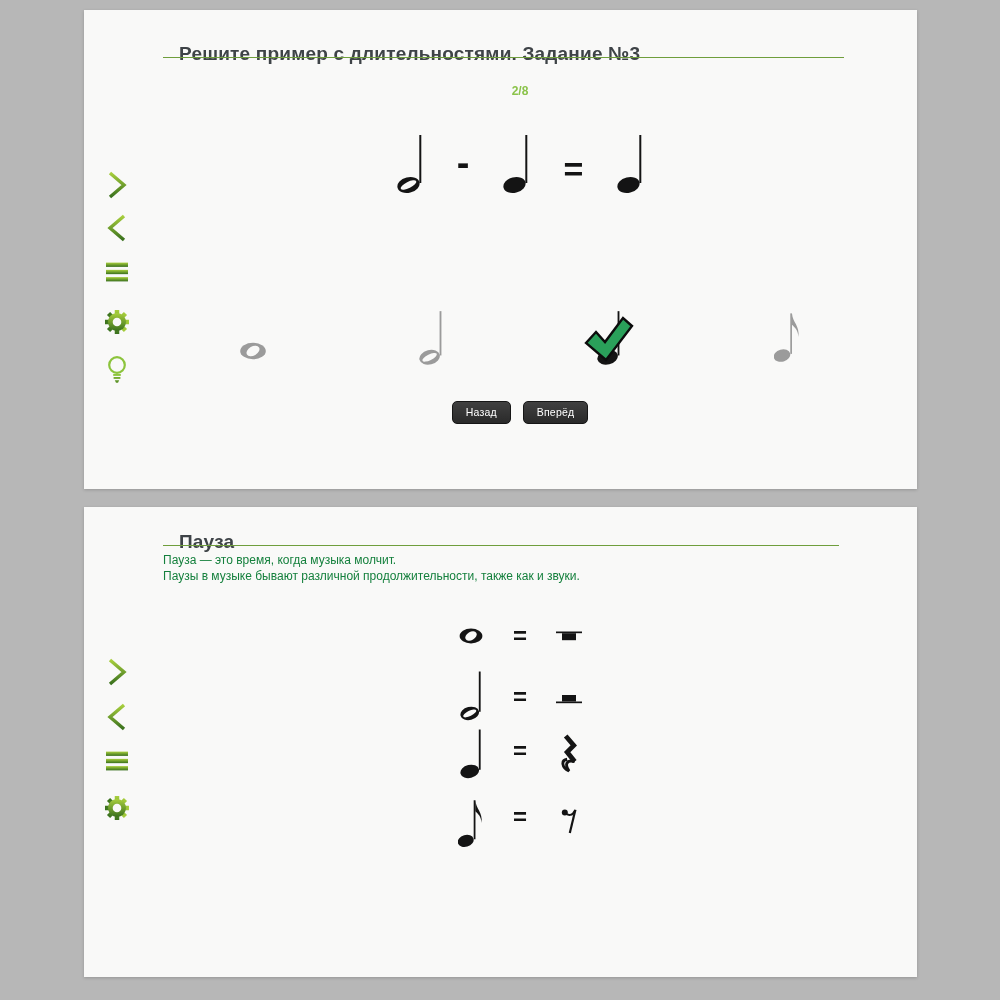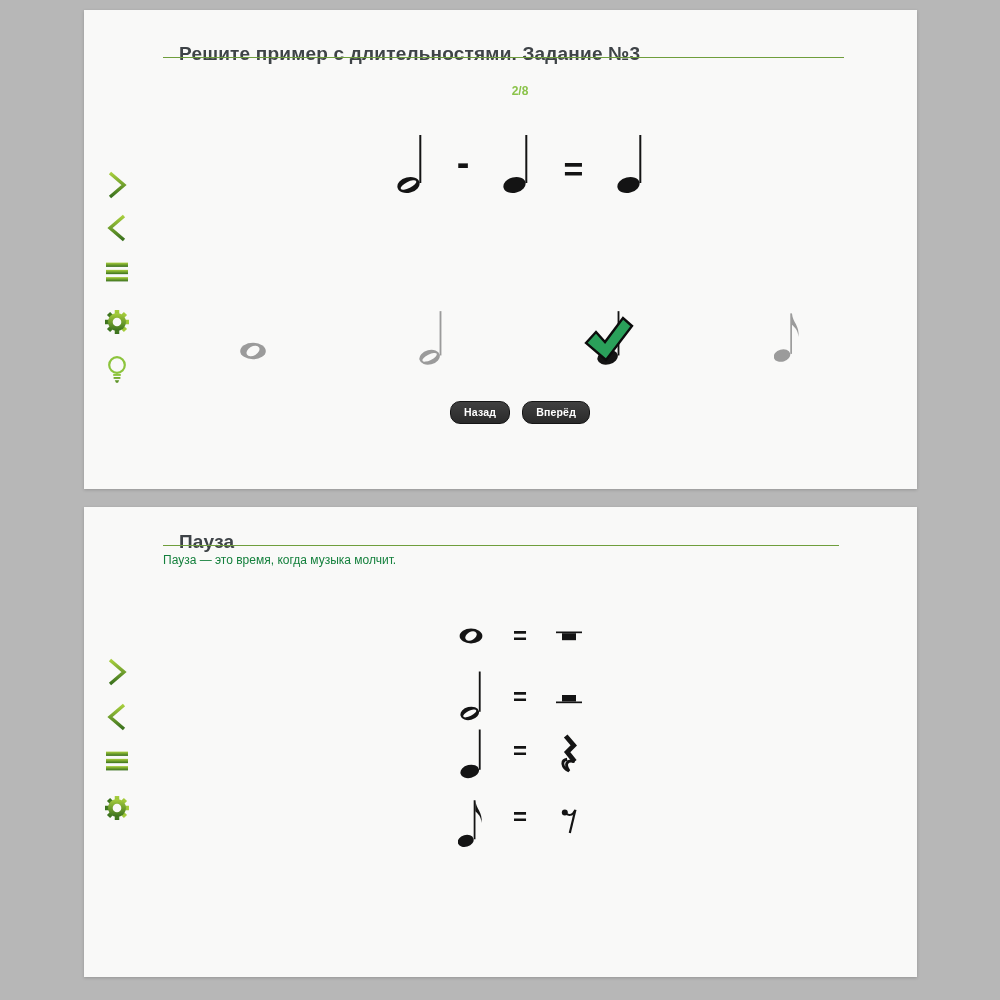--- a/index.html
+++ b/index.html
@@ -60,23 +60,23 @@
   .note-gray  { color:#9b9b9b; }
   .check {
     position:absolute; left:50%; margin-left:-29px; bottom:8px;
     width:54px; height:48px;
   }
 
   .nav-buttons {
     top:369px; display:flex; justify-content:center; gap:12px;
   }
   .nav-buttons button {
-    font-family:inherit; font-size:10.5px; font-weight:700; color:#fff;
+    font-family:inherit; font-size:10.5px; font-weight:400; color:#fff;
     background:linear-gradient(#404040,#2a2a2a);
-    border:1px solid #161616; border-radius:10px;
+    border:1px solid #161616; border-radius:5px;
     padding:4px 13px 5px; cursor:pointer; letter-spacing:.2px;
   }
 
   .para {
     position:absolute; left:79px; top:46px; margin:0; text-align:left;
     font-size:12px; line-height:15.5px; color:#15803d;
   }
 
   .eq-row {
     display:flex; justify-content:center; align-items:flex-end;
@@ -245,20 +245,21 @@
   </div>
 </section>
 
 <section class="panel" id="panel2">
 
   <h1 class="panel-title" style="top:8px">Пауза</h1>
   <div class="title-rule"></div>
 
   <p class="para">
     <span>Пауза — это время, когда музыка молчит.</span><br>
+    <span>Паузы в музыке бывают различной продолжительности, также как и звуки.</span>
   </p>
 
   <div class="si" id="p2-next">
     <span>
       <svg width="22" height="30" viewBox="0 0 22 30">
           <path d="M4 3 L18 15 L4 27" fill="none" stroke="url(#gg)" stroke-width="3.4"></path>
         </svg>
     </span>
   </div>
   <div class="si" id="p2-prev">

